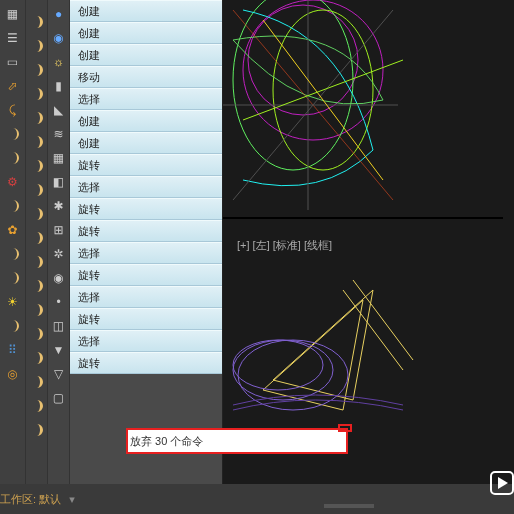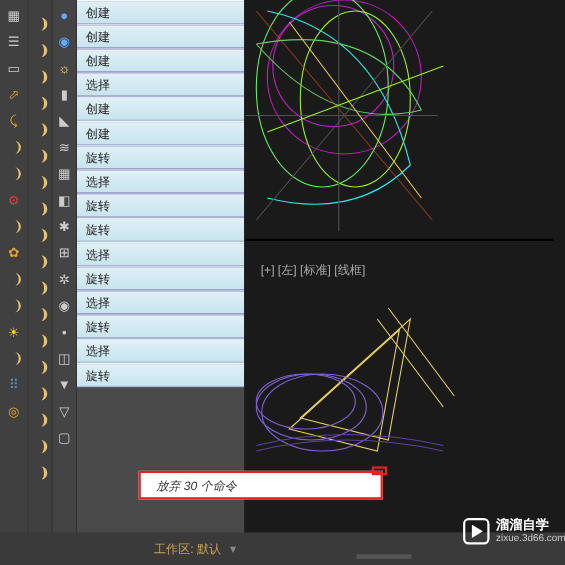--- a/index.html
+++ b/index.html
@@ -82,26 +82,25 @@
     }
     .highlight-box {
       position: absolute;
       bottom: 60px;
       left: 126px;
       width: 222px;
       height: 26px;
       background: #fff;
       border: 2px solid #e82020;
       color: #333;
-      padding: 4px 14px;
+      padding: 4px 2px;
       font-size: 11px;
       display: flex;
       align-items: center;
       z-index: 10;
-      font-style: italic;
     }
     .highlight-inset {
       position: absolute;
       top: -6px;
       right: -6px;
       width: 14px;
       height: 8px;
       border: 2px solid #e82020;
     }
     .viewport-area {
@@ -124,21 +123,20 @@
     }
     .status-bar {
       position: absolute;
       bottom: 0;
       left: 0;
       right: 0;
       height: 30px;
       background: #3a3a3a;
       display: flex;
       align-items: center;
-      padding-left: 140px;
       color: #cca050;
       font-size: 11px;
       gap: 8px;
     }
     .status-bar .workspace {
       flex: 0 0 auto;
     }
     .watermark {
       position: absolute;
       bottom: 19px;
@@ -346,20 +344,21 @@
     <div class="tool-icon">▽</div>
     <div class="tool-icon">▢</div>
   </div>
 
   <div class="drop-area">
     <div class="header-bar">名</div>
     <div class="dropdown-list">
       <div class="dropdown-item">创建</div>
       <div class="dropdown-item">创建</div>
       <div class="dropdown-item">创建</div>
+      <div class="dropdown-item">移动</div>
       <div class="dropdown-item">选择</div>
       <div class="dropdown-item">创建</div>
       <div class="dropdown-item">创建</div>
       <div class="dropdown-item">旋转</div>
       <div class="dropdown-item">选择</div>
       <div class="dropdown-item">旋转</div>
       <div class="dropdown-item">旋转</div>
       <div class="dropdown-item">选择</div>
       <div class="dropdown-item">旋转</div>
       <div class="dropdown-item">选择</div>
@@ -413,17 +412,13 @@
 <div class="status-bar">
   <span class="workspace">工作区: 默认</span>
   <span style="color:#888">▾</span>
   <div class="slider-track"></div>
 </div>
 
 <div class="watermark">
   <div class="play-icon">
     <div class="play-triangle"></div>
   </div>
-  <div class="watermark-text">
-    <span style="font-weight:bold">溜溜自学</span>
-    <span class="sub">zixue.3d66.com</span>
-  </div>
 </div>
 
 </body></html>

